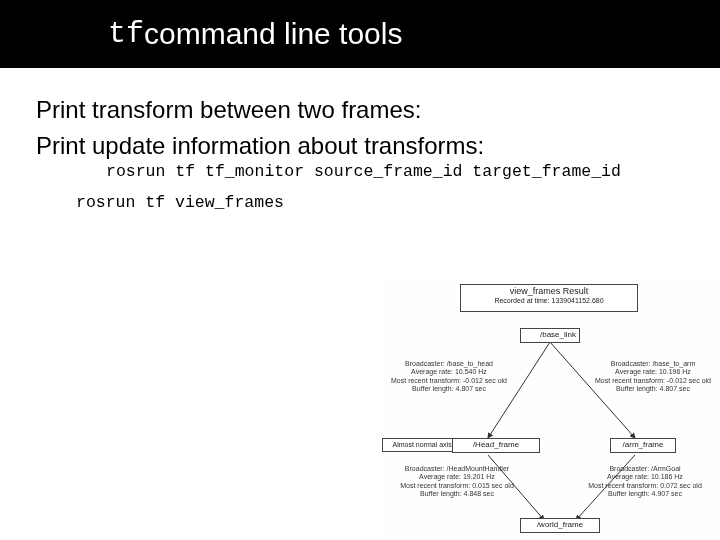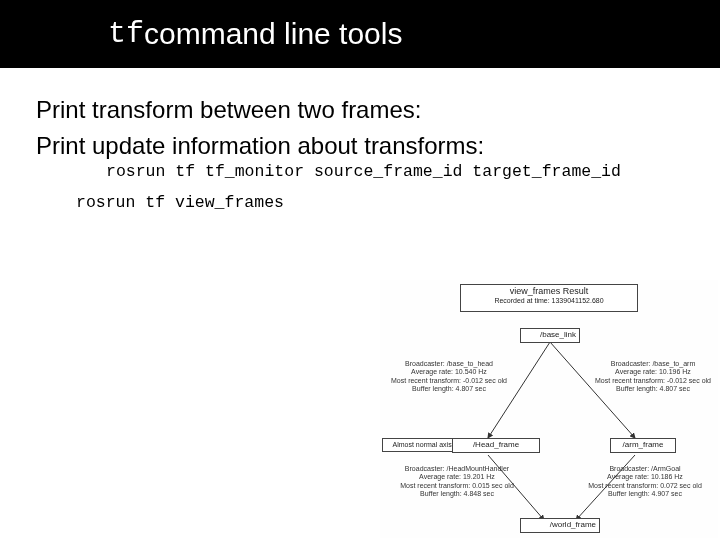--- a/index.html
+++ b/index.html
@@ -131,14 +131,14 @@
 
   <div class="tinytext" style="left:12px; top:185px; width:130px;">Broadcaster: /HeadMountHandler
 Average rate: 19.201 Hz
 Most recent transform: 0.015 sec old
 Buffer length: 4.848 sec</div>
   <div class="tinytext" style="left:200px; top:185px; width:130px;">Broadcaster: /ArmGoal
 Average rate: 10.186 Hz
 Most recent transform: 0.072 sec old
 Buffer length: 4.907 sec</div>
 
-  <div class="box" style="left:140px; top:238px; width:80px;text-align:right;">/world_frame</div>
+  <div class="box" style="left:140px; top:238px; width:80px;">/world_frame</div>
 </div>
 
 </body></html>

